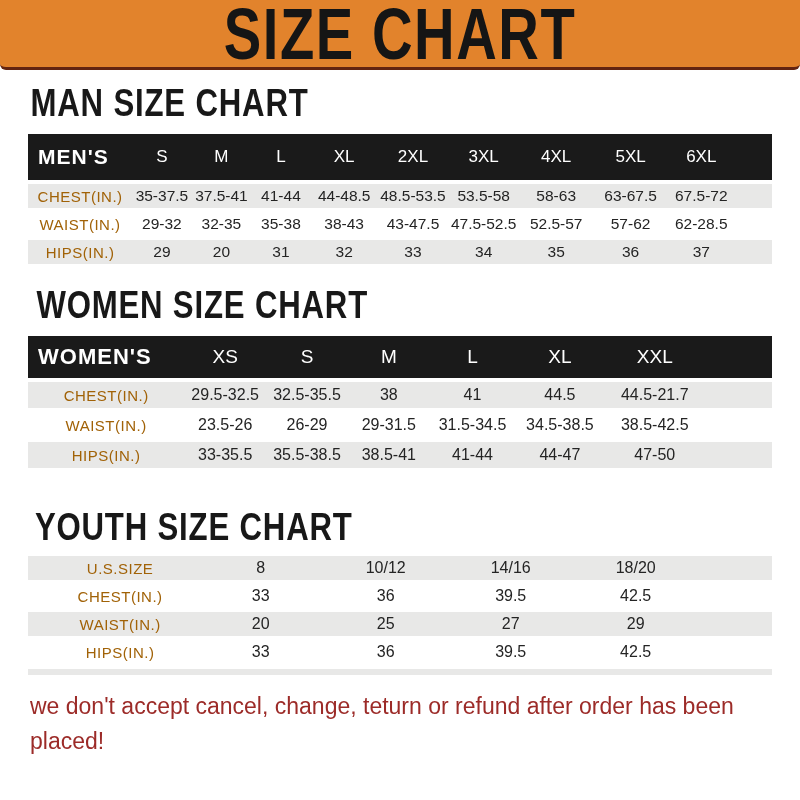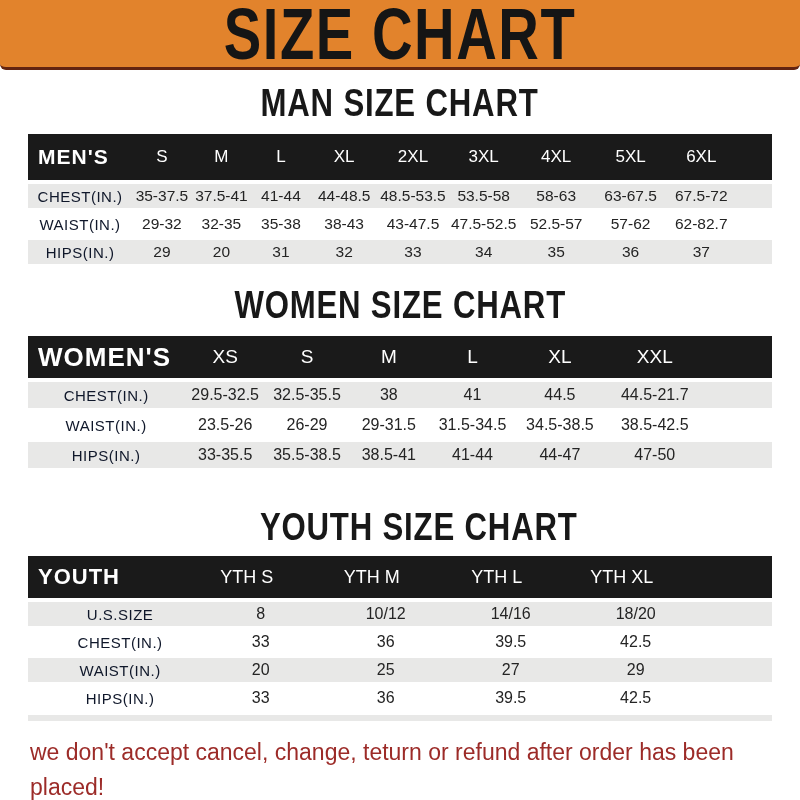--- a/index.html
+++ b/index.html
@@ -19,31 +19,31 @@
     overflow: visible;
   }
   .banner-title {
     display: inline-block;
     font-size: 72px; font-weight: bold; color: #151515;
     line-height: 62px; letter-spacing: 2px;
     transform: scaleX(0.78);
     white-space: nowrap;
   }
   
-  .section-heading { text-align: center; line-height: 42px; height: 42px; }
+  .section-heading { line-height: 42px; height: 42px; }
   .section-heading > span {
     display: inline-block;
     font-size: 38px; font-weight: bold; color: #181818;
     letter-spacing: 1px;
     transform: scaleX(0.82);
     white-space: nowrap;
   }
   .heading-men   { margin-top: 12px; }
   .heading-women { margin-top: 16px; }
-  .heading-youth { margin-top: 34px; padding-left: 38px; }
+  .heading-youth { margin-top: 34px; }
   
   table {
     width: 744px; margin: 0 auto;
     border-collapse: separate; border-spacing: 0 4px;
     table-layout: fixed;
   }
   .tbl-men   { margin-top: 6px; }
   .tbl-women { margin-top: 6px; }
   .tbl-youth { margin-top: 4px; }
   th {
@@ -52,32 +52,32 @@
     padding: 0; overflow: hidden; white-space: nowrap;
   }
   .tbl-men th   { height: 46px; font-size: 17px; }
   .tbl-women th { height: 42px; font-size: 19px; }
   .tbl-youth th { height: 42px; font-size: 18px; }
   th.corner {
     text-align: left; padding-left: 10px;
     font-weight: bold; letter-spacing: 1px;
   }
   .tbl-men th.corner   { font-size: 21px; }
-  .tbl-women th.corner { font-size: 26px; }
+  .tbl-women th.corner { font-size: 22px; }
   .tbl-youth th.corner { font-size: 22px; }
   td {
     text-align: center; color: #242424;
     padding: 0; overflow: hidden; white-space: nowrap;
   }
   .tbl-men td   { height: 24px; font-size: 15.5px; }
   .tbl-women td { height: 26px; font-size: 16px; }
   .tbl-youth td { height: 24px; font-size: 16px; padding-left: 28px; }
   tr.gray  td { background: #E8E8E7; }
   tr.white td { background: #ffffff; }
-  td.rowlabel { font-size: 15px; color: #0f172a; letter-spacing: 0.5px; }
+  td.rowlabel { font-size: 15px; color: #a16207; letter-spacing: 0.5px; }
   
   .end-strip {
     width: 744px; height: 6px;
     background: #E8E8E7;
     margin: 1px auto 0;
   }
   
   .footer {
     margin: 14px 0 0 30px;
     color: #9C2B28;
@@ -140,21 +140,21 @@
   <tr class="white">
     <td class="rowlabel">WAIST(IN.)</td>
     <td>29-32</td>
     <td>32-35</td>
     <td>35-38</td>
     <td>38-43</td>
     <td>43-47.5</td>
     <td>47.5-52.5</td>
     <td>52.5-57</td>
     <td>57-62</td>
-    <td>62-82.7</td>
+    <td>62-28.5</td>
     <td></td>
   </tr>
   <tr class="gray">
     <td class="rowlabel">HIPS(IN.)</td>
     <td>29</td>
     <td>20</td>
     <td>31</td>
     <td>32</td>
     <td>33</td>
     <td>34</td>
@@ -232,28 +232,20 @@
 <table class="tbl-youth">
   <colgroup>
     <col style="width:21%">
       <col style="width:16.8%">
       <col style="width:16.8%">
     <col style="width:16.8%">
       <col style="width:16.8%">
       <col style="width:11.8%">
   </colgroup>
   <tbody>
-      <tr>
-    <th class="corner">YOUTH</th>
-    <th>YTH S</th>
-    <th>YTH M</th>
-    <th>YTH L</th>
-    <th>YTH XL</th>
-    <th></th>
-  </tr>
   <tr class="gray">
     <td class="rowlabel">U.S.SIZE</td>
     <td>8</td>
     <td>10/12</td>
     <td>14/16</td>
     <td>18/20</td>
     <td></td>
   </tr>
   <tr class="white">
     <td class="rowlabel">CHEST(IN.)</td>

